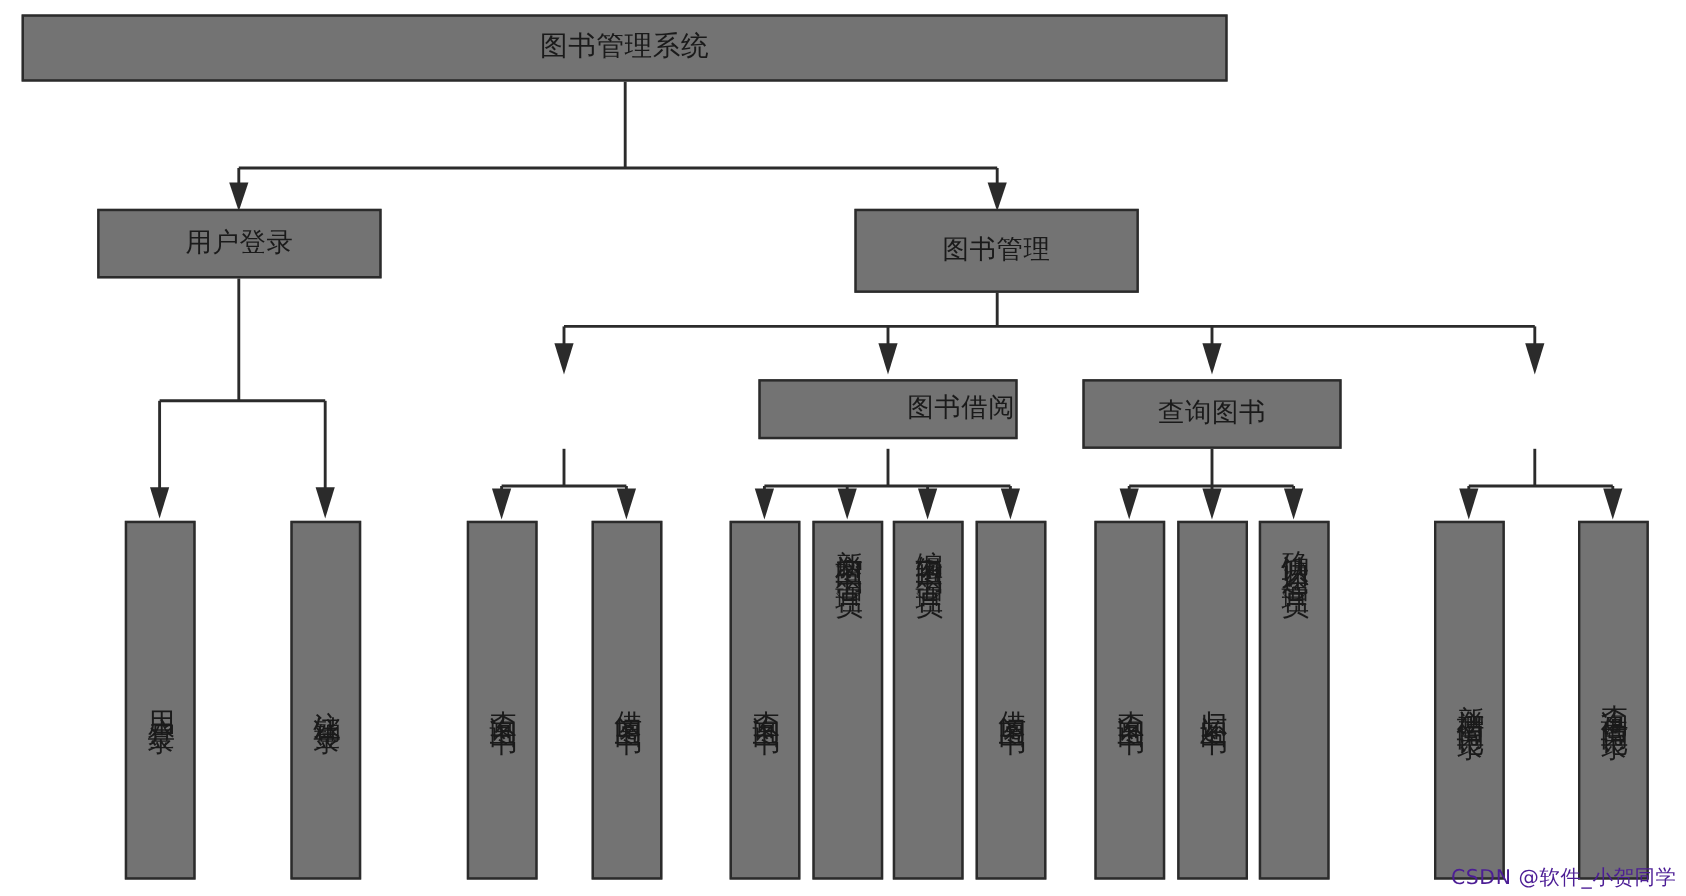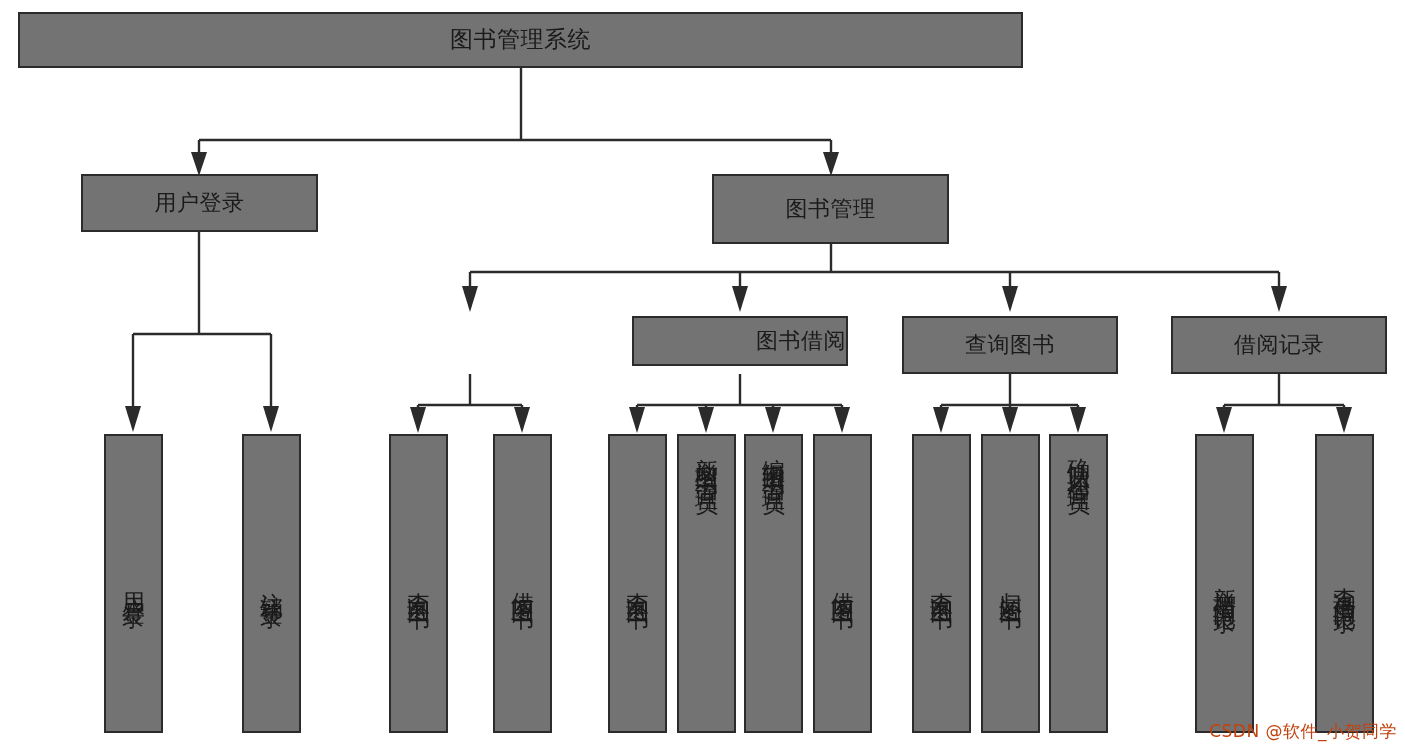--- a/index.html
+++ b/index.html
@@ -69,21 +69,21 @@
   .node.v.overflow{
     align-items:flex-start;
   }
 
   
   #watermark{
     position:absolute;
     right:8px;
     bottom:4px;
     font-size:17px;
-    color:#c2410c;
+    color:#4c1d95;
     z-index:5;
     white-space:nowrap;
     letter-spacing:0.5px;
   }
 </style>
 </head>
 <body>
 
 <div id="canvas">
 
@@ -163,23 +163,20 @@
 
 
   <div class="node h" style="left:632px; top:316px; width:216px; height:50px;justify-content:flex-end;">
     <span class="lbl">图书借阅</span>
   </div>
 
   <div class="node h" style="left:902px; top:316px; width:216px; height:58px;">
     <span class="lbl">查询图书</span>
   </div>
 
-  <div class="node h" style="left:1171px; top:316px; width:216px; height:58px;">
-    <span class="lbl">借阅记录</span>
-  </div>
 
   <div class="node v" style="left:104px; top:434px; width:59px; height:299px;">
     <span class="lbl">用户登录</span>
   </div>
 
   <div class="node v" style="left:242px; top:434px; width:59px; height:299px;">
     <span class="lbl">注销登录</span>
   </div>
 
   <div class="node v" style="left:389px; top:434px; width:59px; height:299px;">

